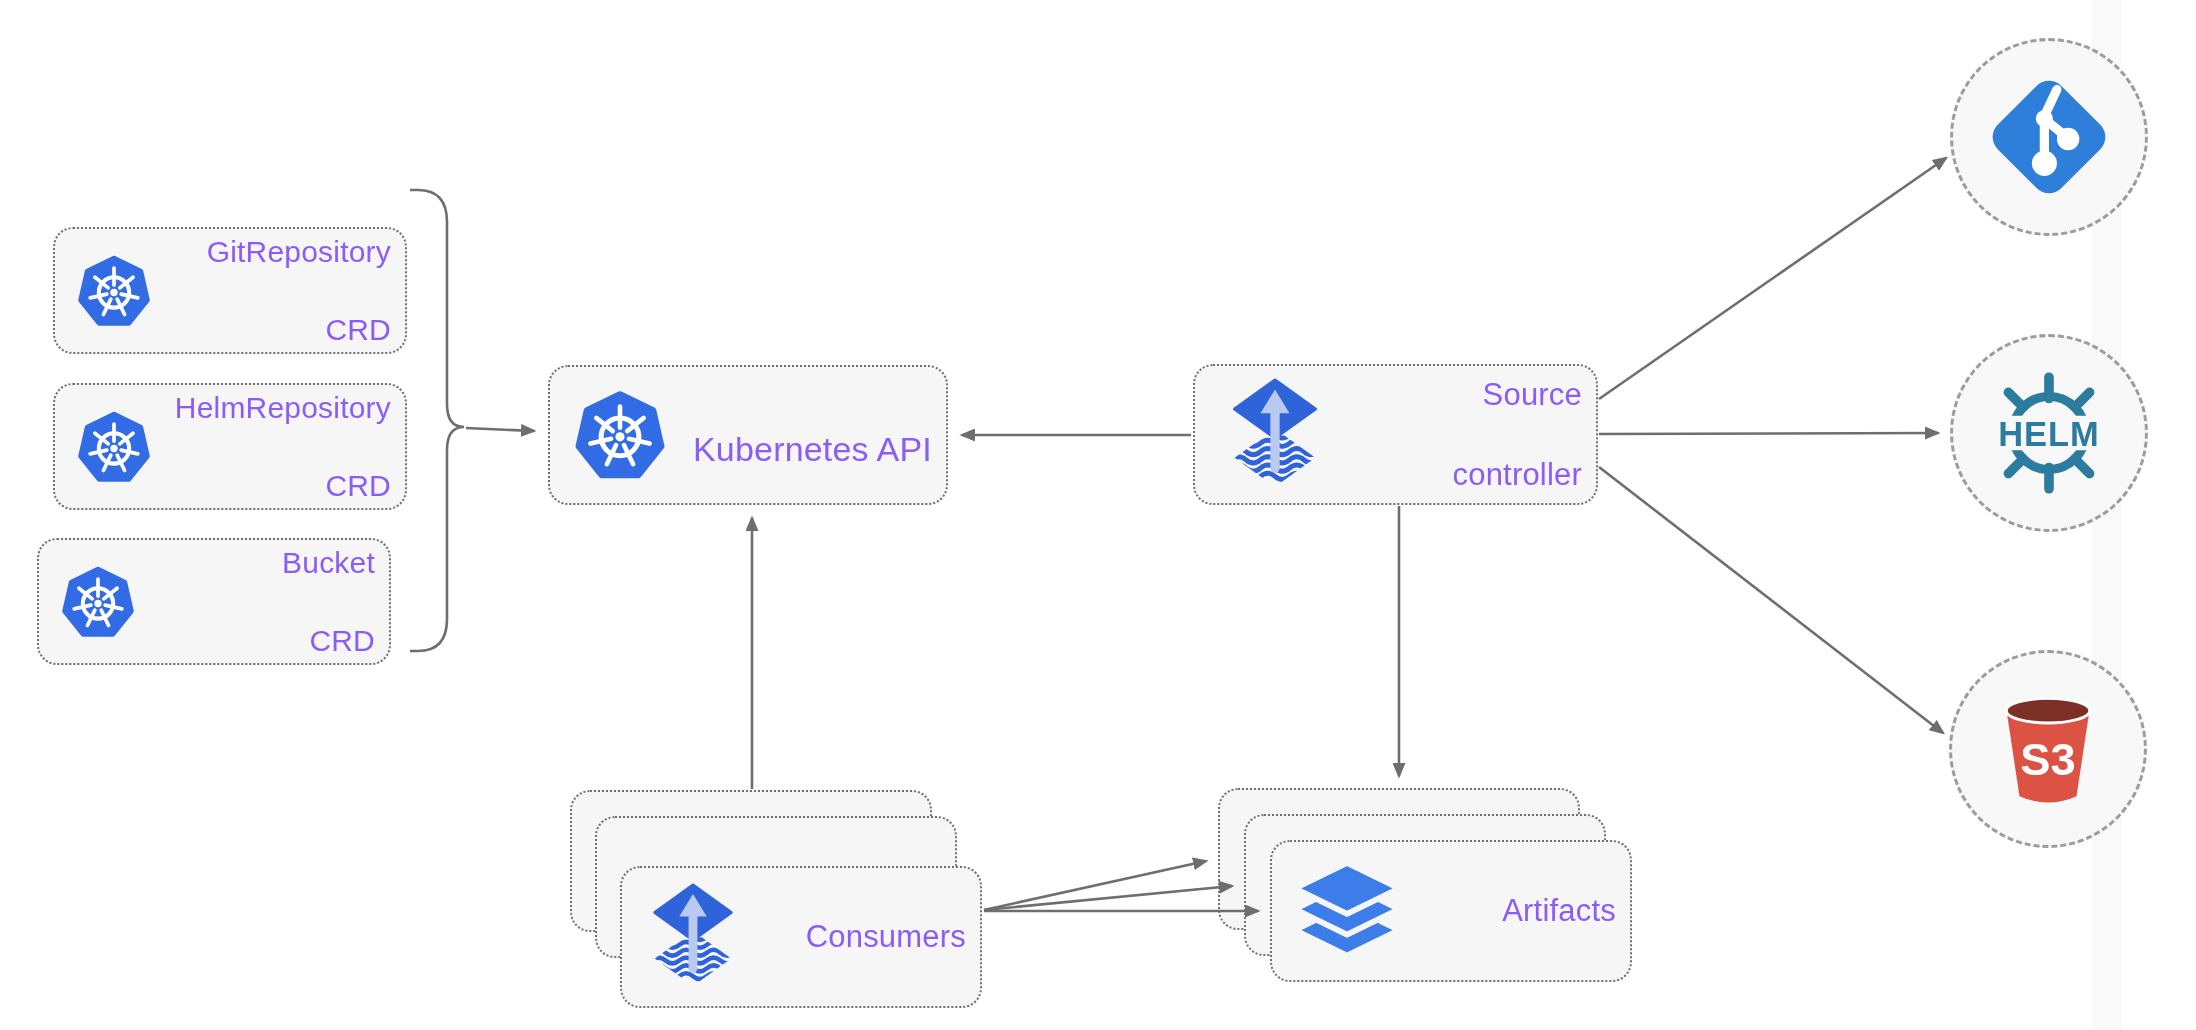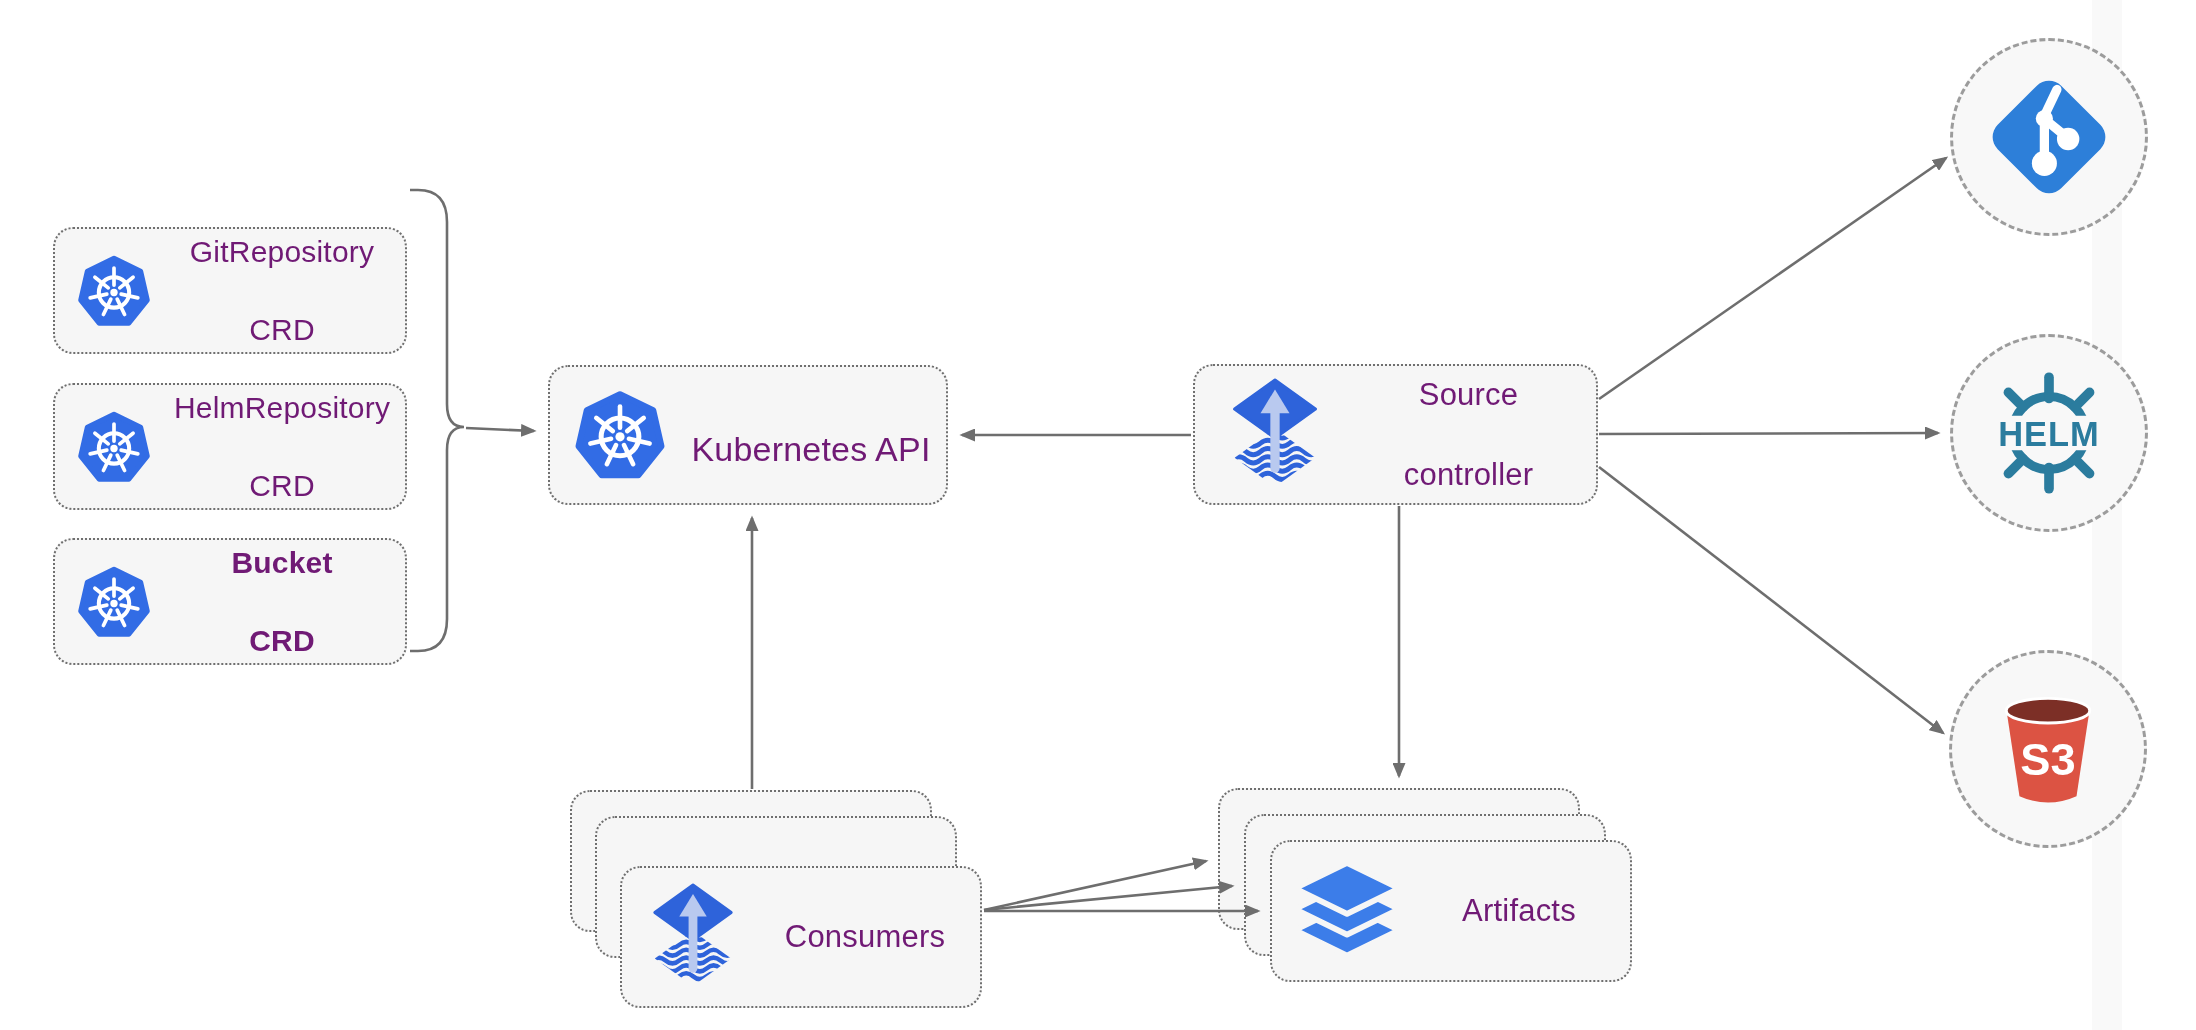--- a/index.html
+++ b/index.html
@@ -24,21 +24,21 @@
   }
   .stack-layer{
     position:absolute;
     background:#f6f6f6;
     border:2px dotted #6f6f6f;
     border-radius:20px;
     box-sizing:border-box;
   }
   .node .icon-wrap{flex:0 0 auto;display:flex;align-items:center;justify-content:center;}
   .node .lbl{
-    flex:1 1 auto;text-align:center;color:#701a75;
+    flex:1 1 auto;text-align:right;color:#8b5cf6;
     font-size:31px;line-height:40px;letter-spacing:.2px;
     padding-right:14px;white-space:pre-line;
   }
   .crd .lbl{font-size:30px;line-height:39px;}
   .api .lbl{font-size:34px;margin-top:28px;}
   .circle{
     position:absolute;width:198px;height:198px;border-radius:50%;
     background:#f8f8f8;border:3px dashed #9c9c9c;box-sizing:border-box;
     display:flex;align-items:center;justify-content:center;
   }
@@ -141,21 +141,21 @@
   <div class="node crd" style="left:53px;top:383px;width:354px;height:127px;">
     <span class="icon-wrap" style="width:118px;">
       <svg width="74" height="74">
           <use href="#k8s"></use>
         </svg>
     </span>
     <span class="lbl"><span>HelmRepository</span><br>
       <span>CRD</span></span>
   </div>
 
-  <div class="node crd" style="left:53px;top:538px;width:354px;height:127px;font-weight:bold;">
+  <div class="node crd" style="left:37px;top:538px;width:354px;height:127px;">
     <span class="icon-wrap" style="width:118px;">
       <svg width="74" height="74">
           <use href="#k8s"></use>
         </svg>
     </span>
     <span class="lbl"><span>Bucket</span><br>
       <span>CRD</span></span>
   </div>
 
   <div class="node api" style="left:548px;top:365px;width:400px;height:140px;">

